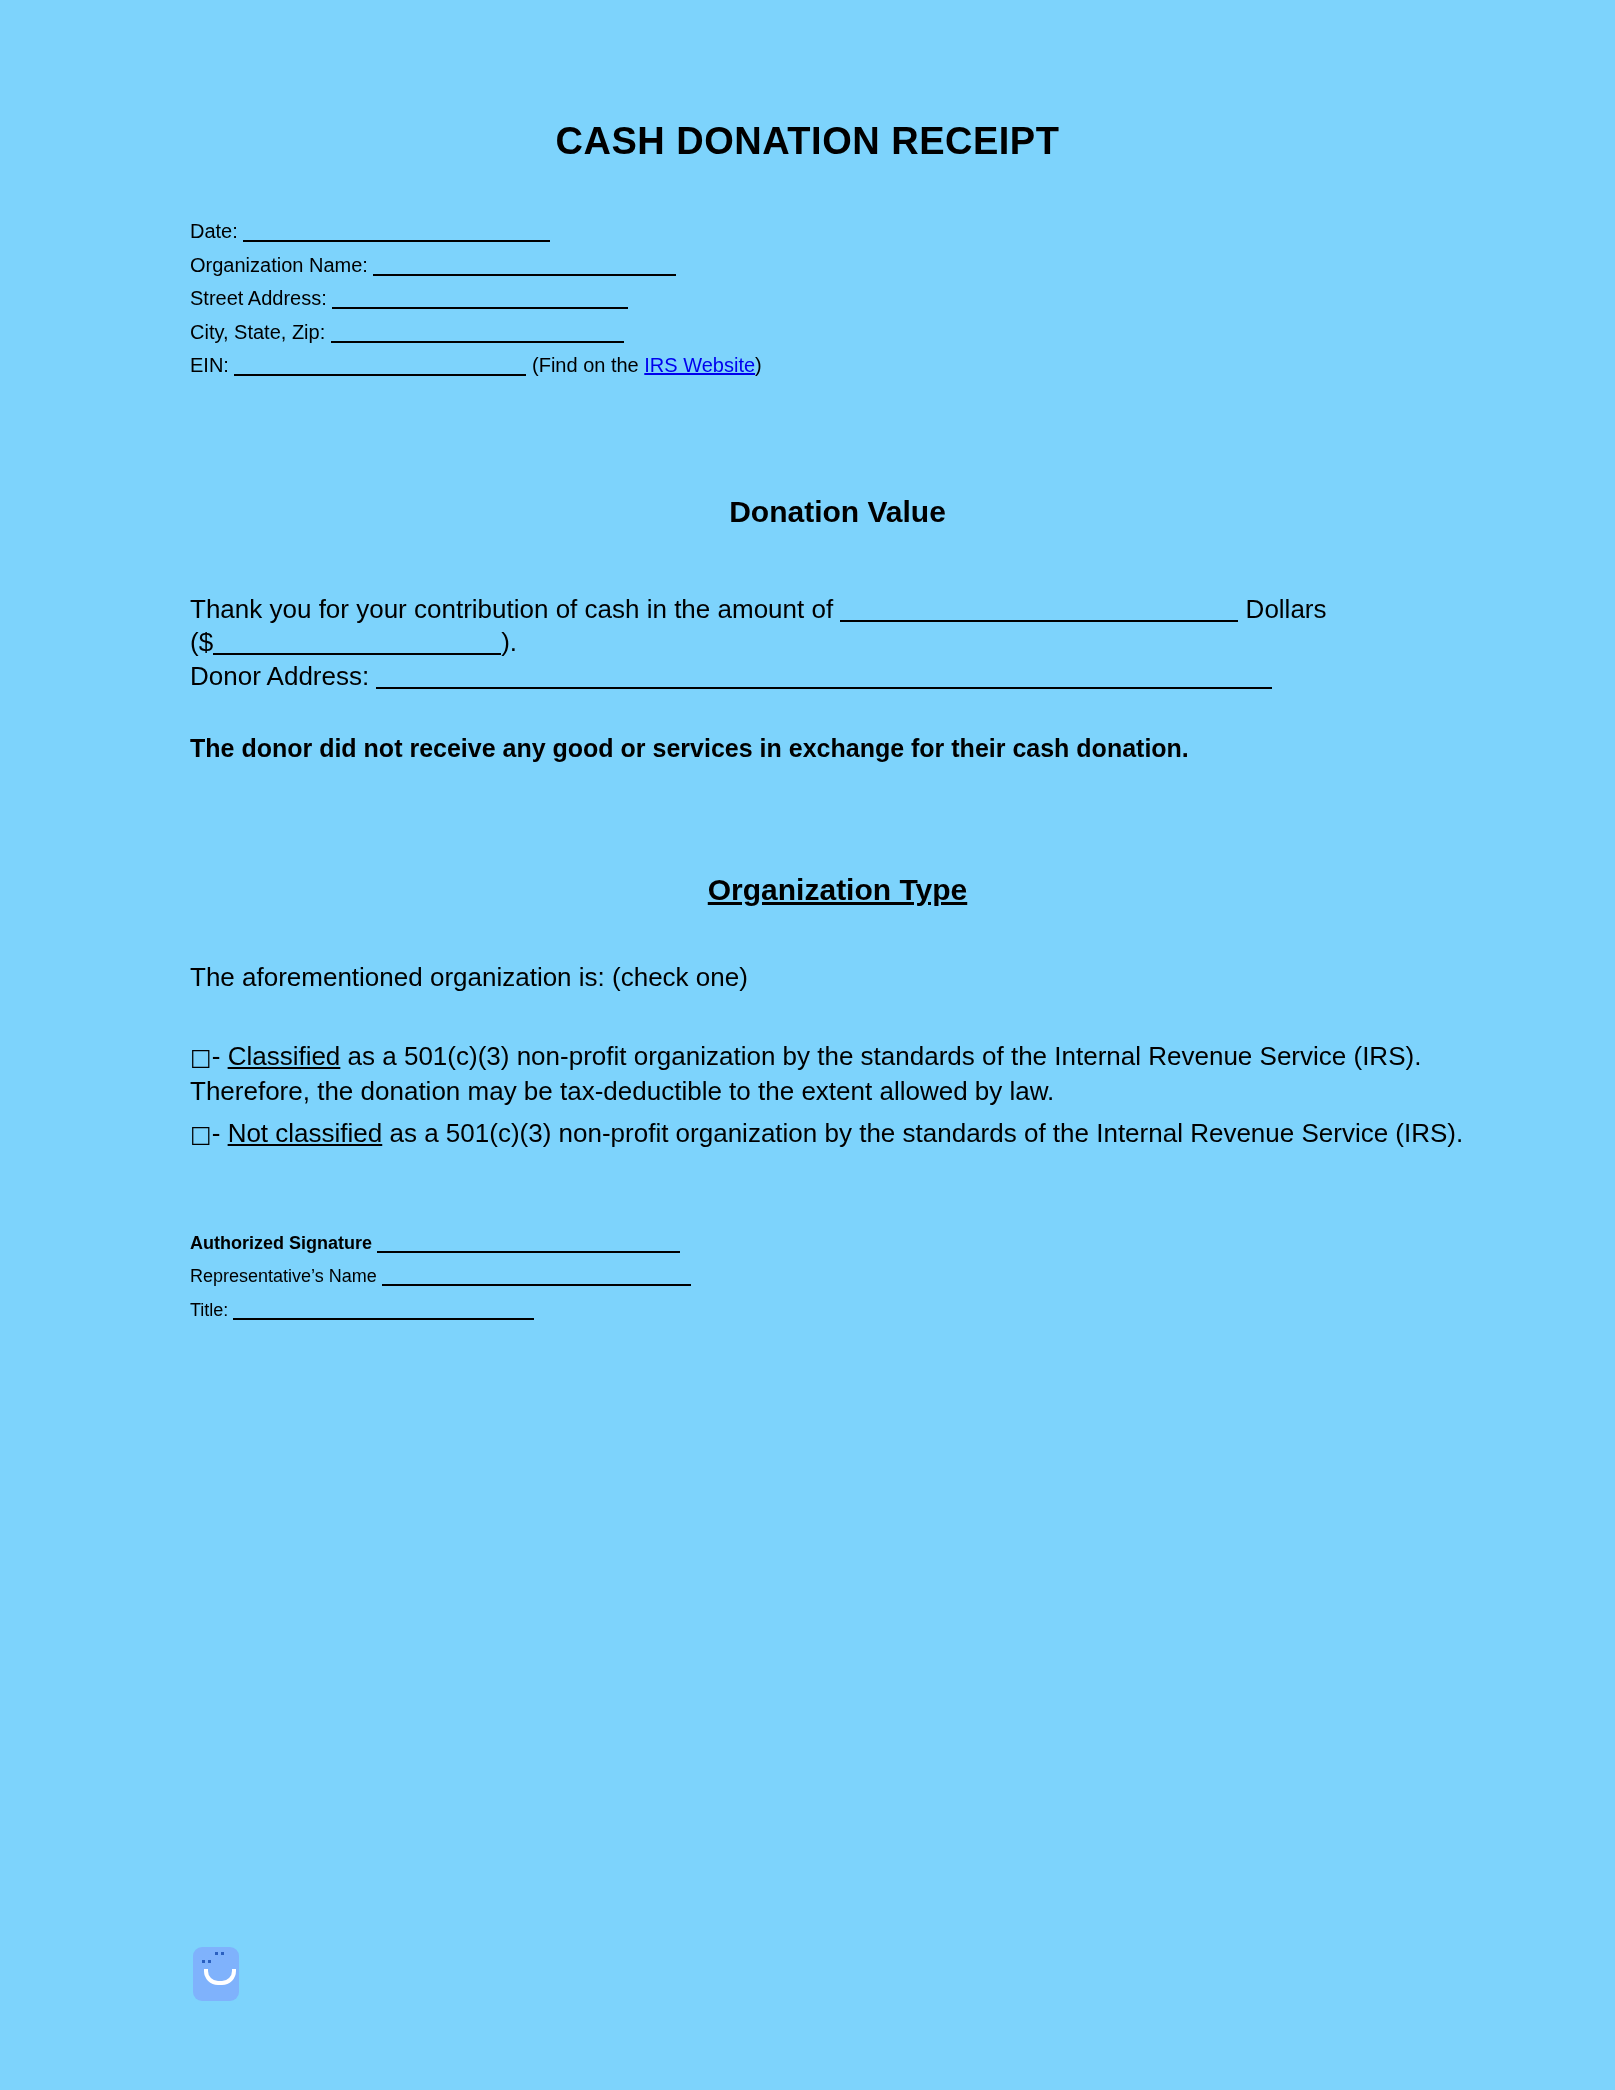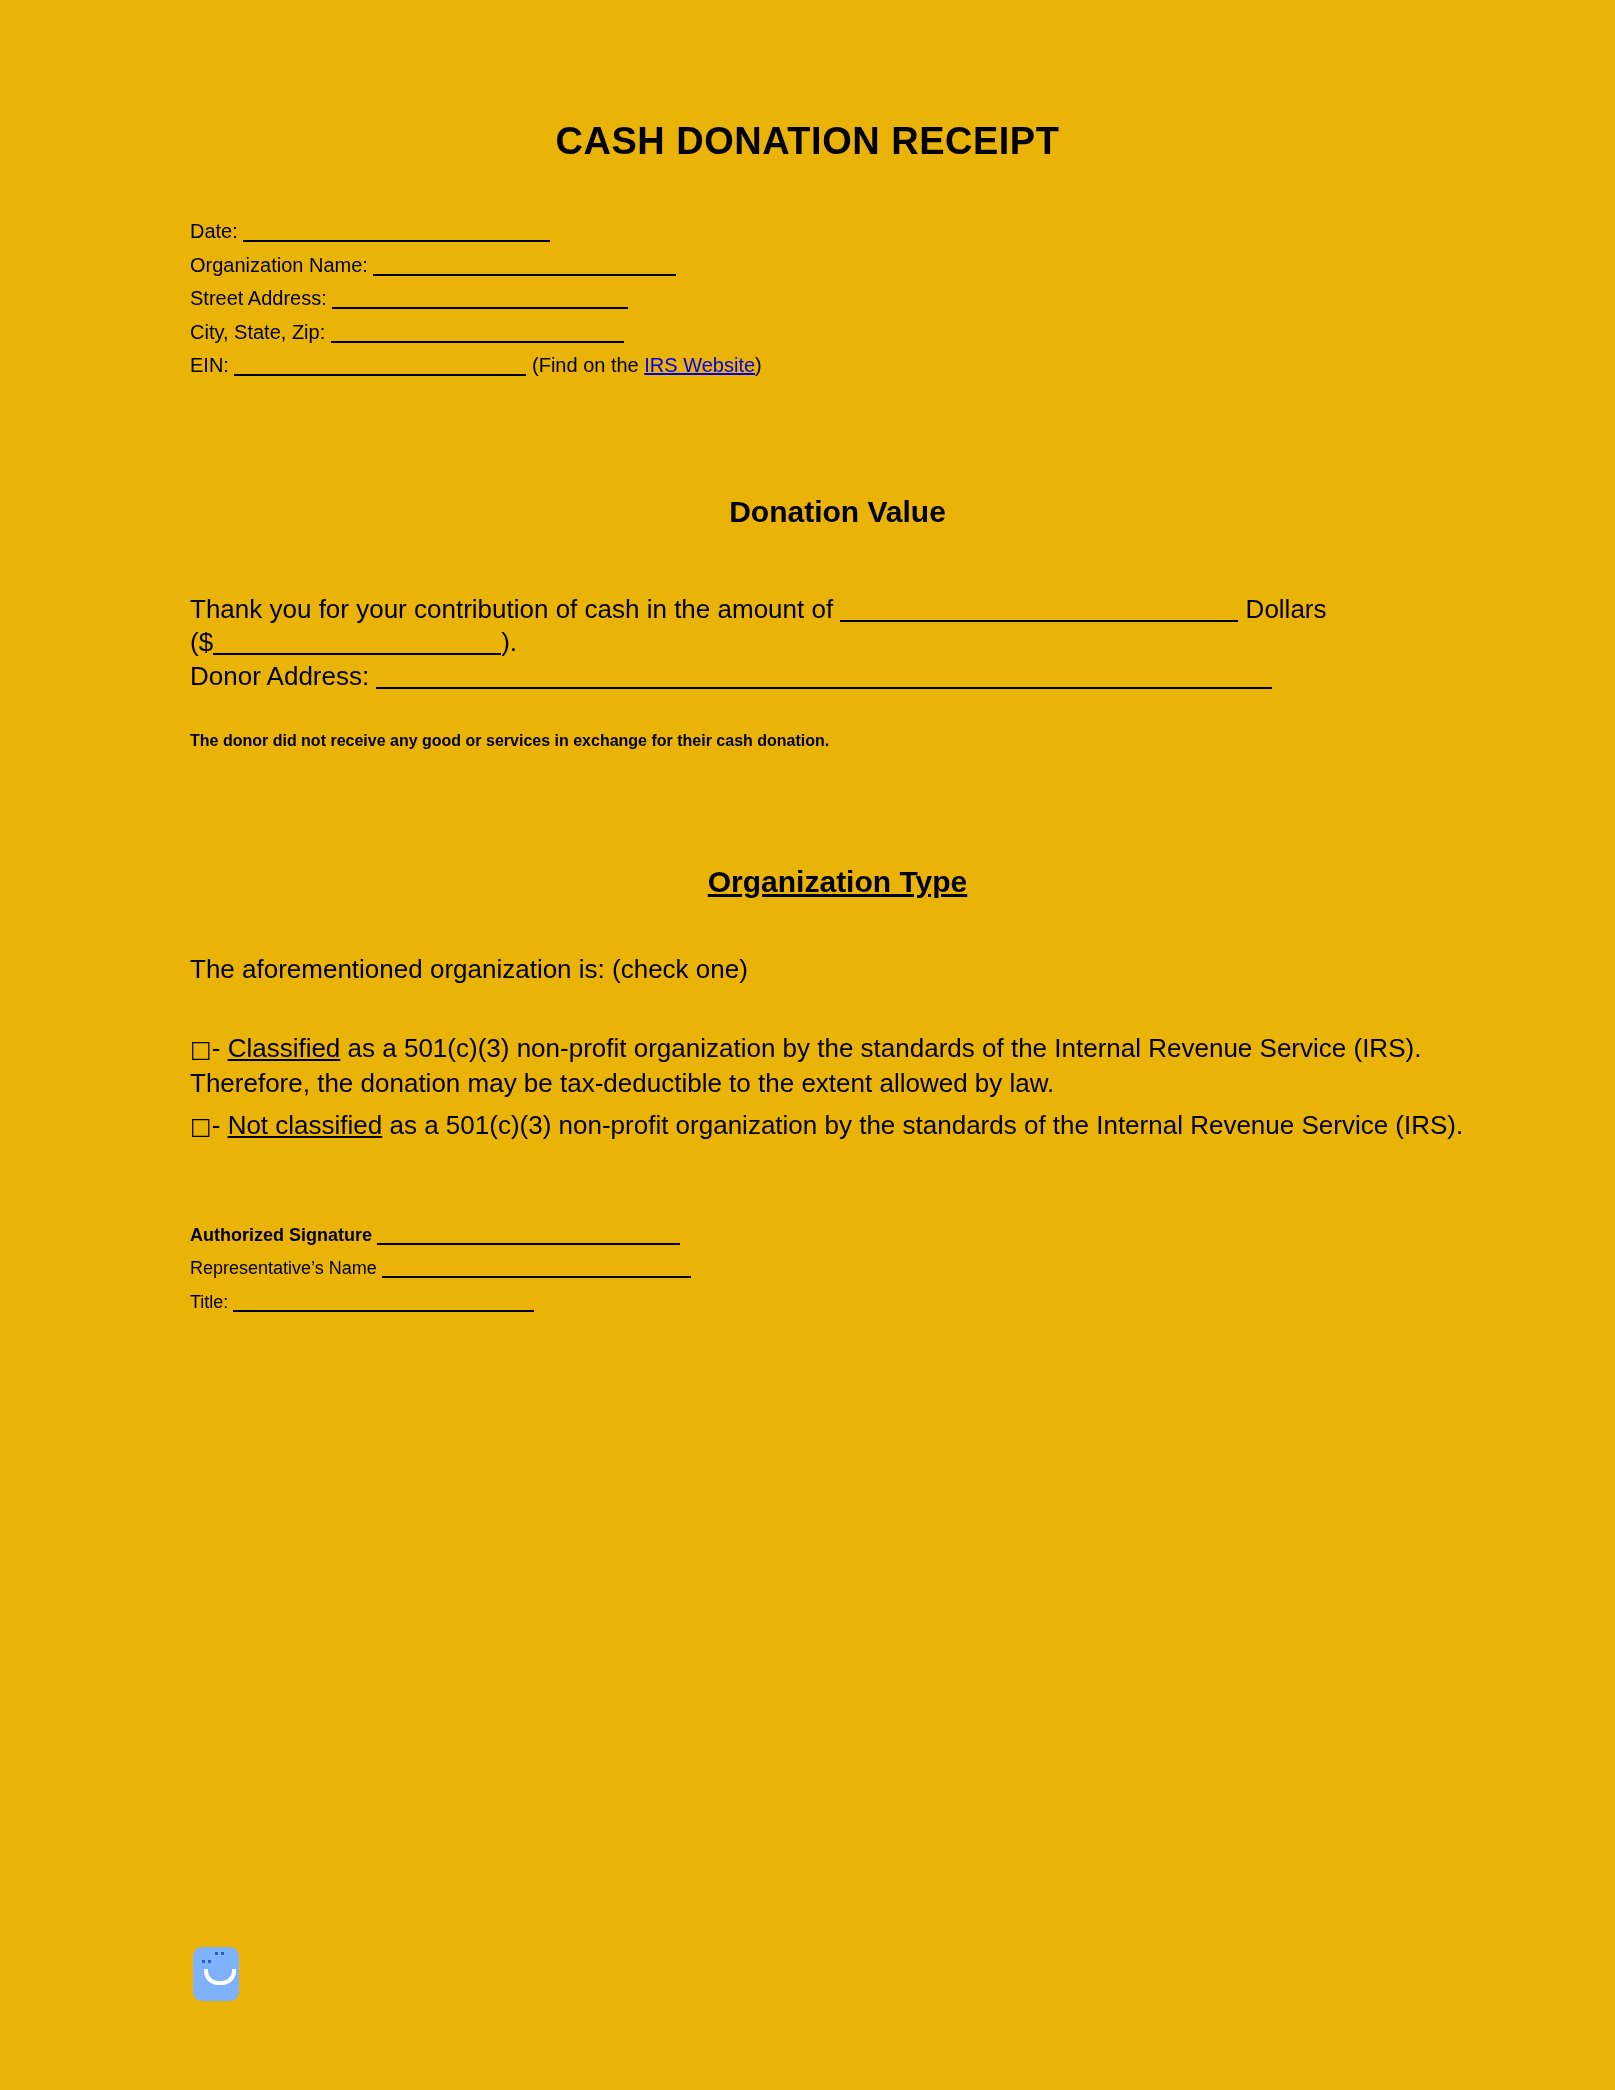--- a/index.html
+++ b/index.html
@@ -8,21 +8,21 @@
     background: #ffffff;
   }
   body {
     font-family: "Liberation Sans", sans-serif;
     color: #000000;
   }
   .page {
     position: relative;
     width: 1615px;
     height: 2090px;
-    background: #eab308;
+    background: #7dd3fc;
     overflow: hidden;
   }
   .doc-title {
     text-align: center;
     font-size: 38px;
     font-weight: bold;
     letter-spacing: 0.5px;
     margin: 0;
     padding-top: 120px;
   }
@@ -60,22 +60,22 @@
   .body-text {
     font-size: 26px;
     line-height: 33.5px;
   }
   .donation-para { margin-top: 64px; }
   .w-amount  { width: 398px; }
   .w-dollar  { width: 288px; }
   .w-donated { width: 314px; }
   .w-address { width: 896px; }
   .bold-note {
-    margin-top: 31px;
-    font-size: 16px;
+    margin-top: 39px;
+    font-size: 25px;
     font-weight: bold;
     line-height: 33px;
   }
   .checkone { margin-top: 54px; }
   .checkbox-group { margin-top: 44px; }
   .check-item { font-size: 26px; line-height: 34px; }
   .check-item + .check-item { margin-top: 8px; }
   .cbox {
     font-family: "DejaVu Sans", sans-serif;
     font-size: 23px;

